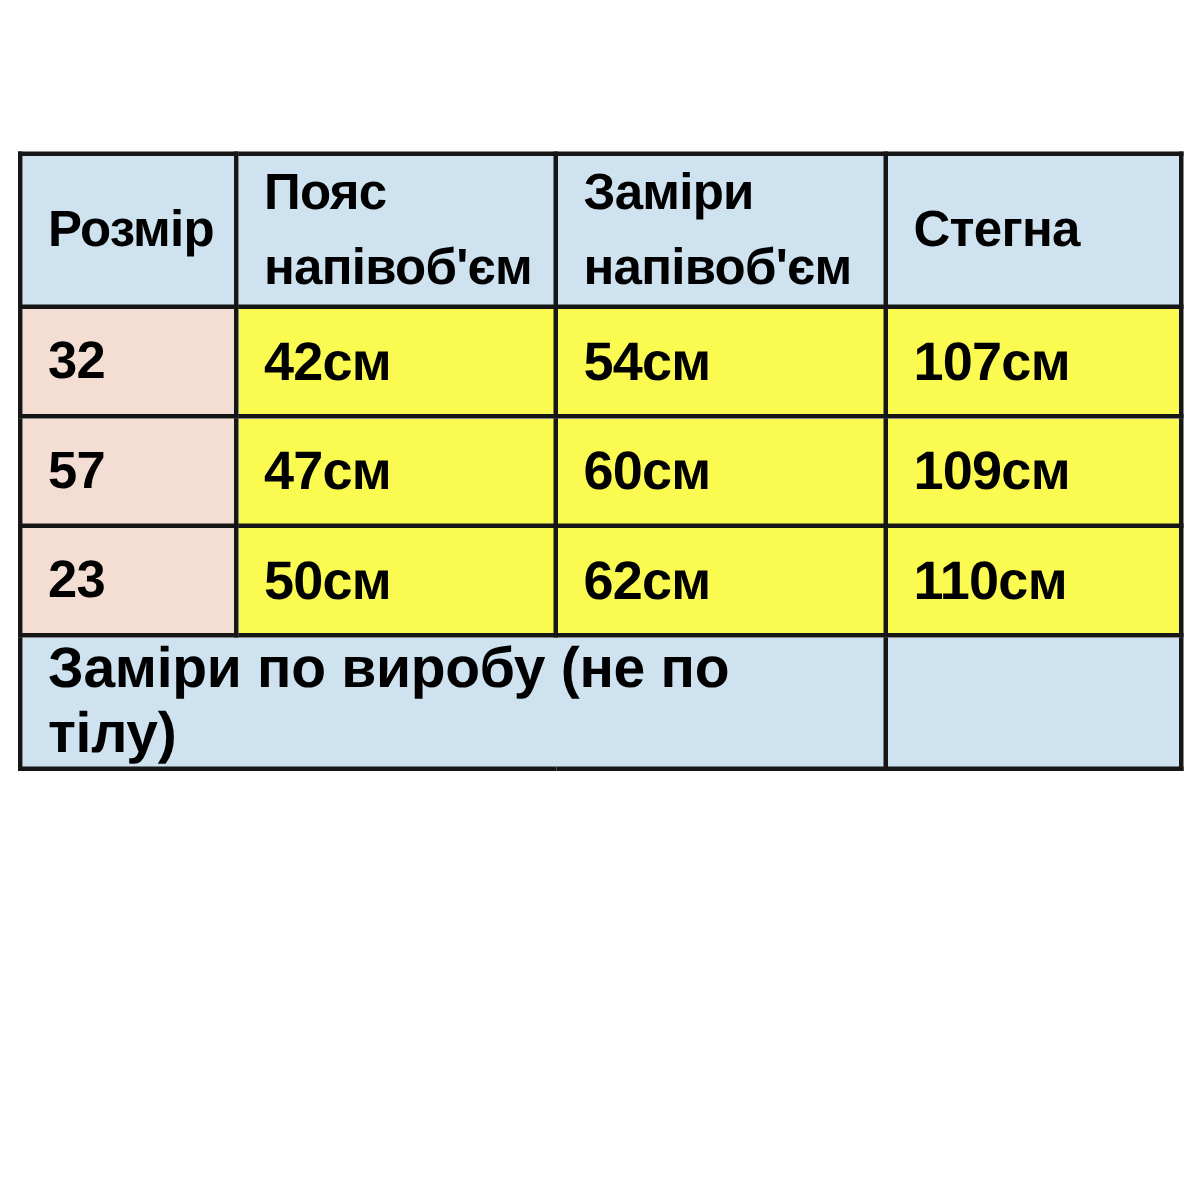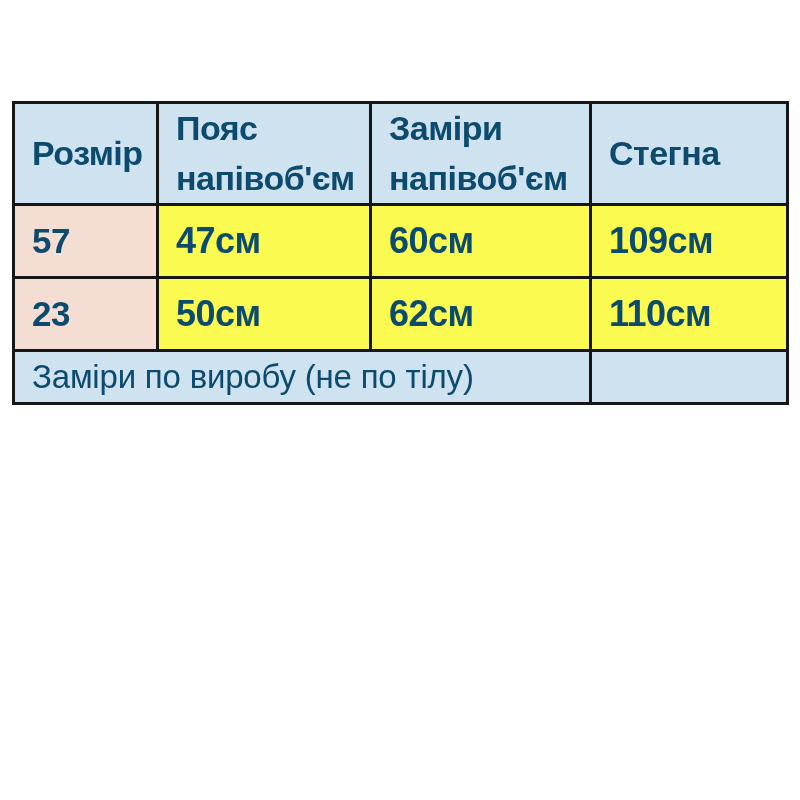--- a/index.html
+++ b/index.html
@@ -15,21 +15,21 @@
     background: #ffffff;
     overflow: hidden;
   }
   table.size-chart {
     position: absolute;
     left: 12px;
     top: 101px;
     width: 774px;
     border-collapse: collapse;
     table-layout: fixed;
-    color: #0c4a6e;
+    color: #000000;
     letter-spacing: -0.5px;
   }
   table.size-chart th,
   table.size-chart td {
     border: 3px solid var(--border, #161616);
     text-align: left;
     vertical-align: middle;
     padding: 0 10px 0 17px;
     overflow: hidden;
   }
@@ -49,22 +49,22 @@
     font-weight: 700;
   }
   tbody td.value-cell {
     background: var(--data-bg, #fafa50);
     font-size: 36px;
     font-weight: 600;
   }
   tfoot td {
     background: var(--footer-bg, #cfe2f0);
     height: 50px;
-    font-size: 33px;
-    font-weight: 400;
+    font-size: 38px;
+    font-weight: 700;
     letter-spacing: -0.2px;
   }
 </style>
 </head>
 <body>
 
 <div class="canvas">
   <table class="size-chart">
     <colgroup>
       <col style="width:144px">
@@ -75,20 +75,26 @@
     <thead>
       <tr>
         <th>Розмір</th>
         <th>Пояс напівоб'єм</th>
         <th>Заміри напівоб'єм</th>
         <th>Стегна</th>
       </tr>
     </thead>
     <tbody>
       <tr>
+        <td class="size-cell">32</td>
+        <td class="value-cell">42см</td>
+        <td class="value-cell">54см</td>
+        <td class="value-cell">107см</td>
+      </tr>
+      <tr>
         <td class="size-cell">57</td>
         <td class="value-cell">47см</td>
         <td class="value-cell">60см</td>
         <td class="value-cell">109см</td>
       </tr>
       <tr>
         <td class="size-cell">23</td>
         <td class="value-cell">50см</td>
         <td class="value-cell">62см</td>
         <td class="value-cell">110см</td>

